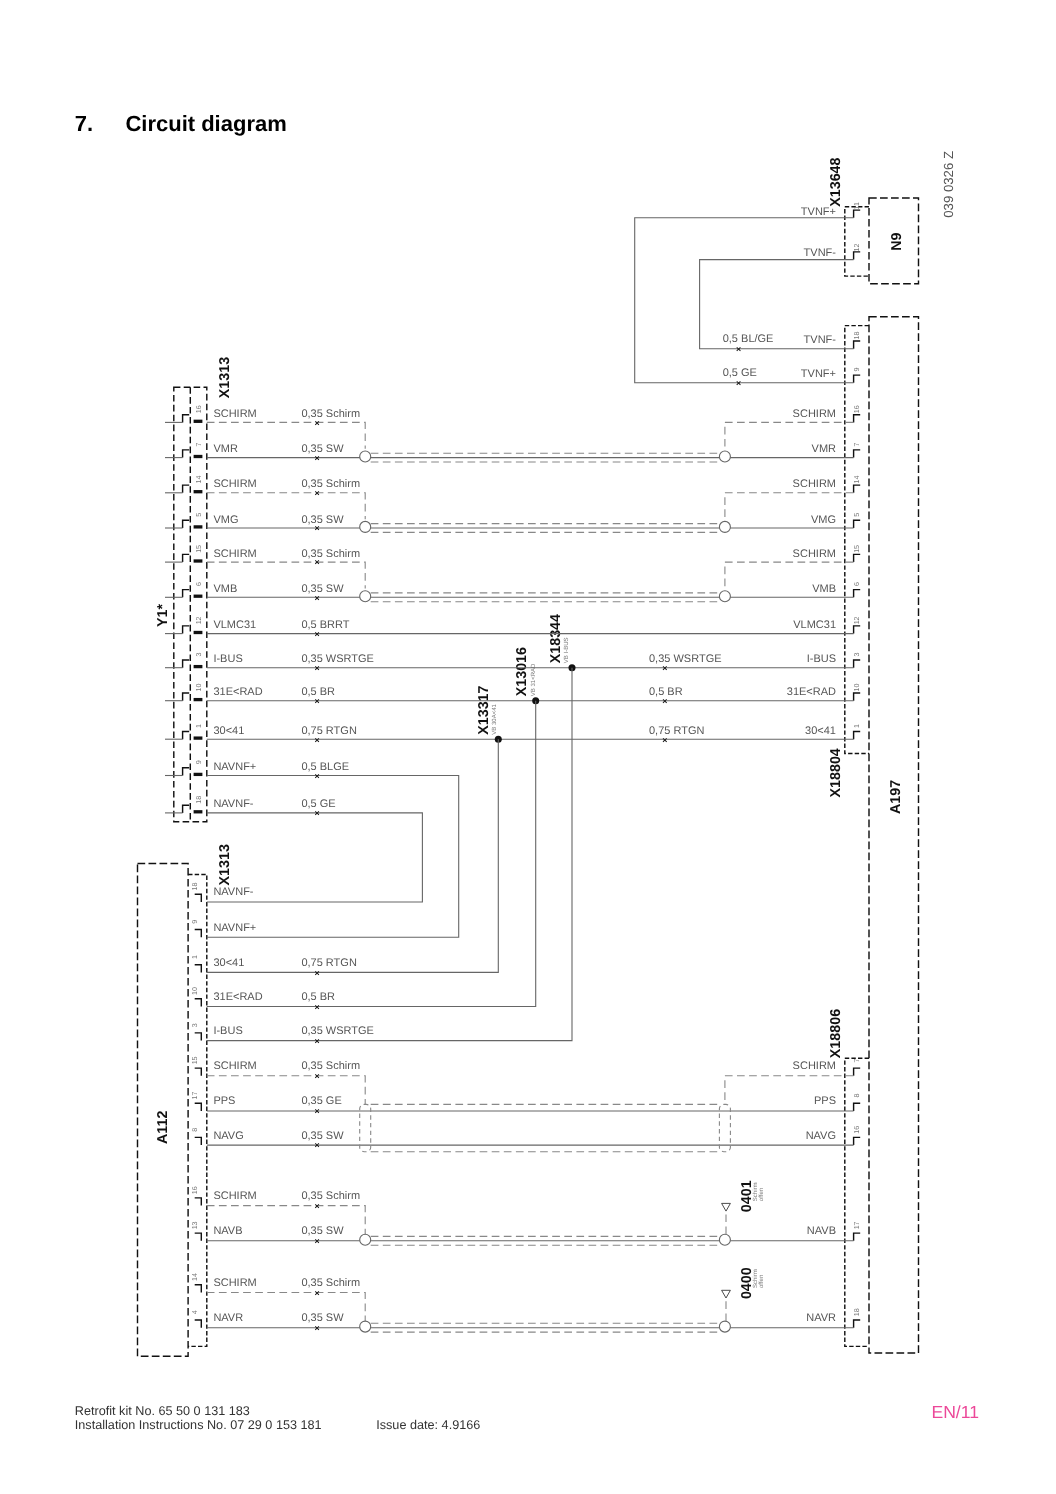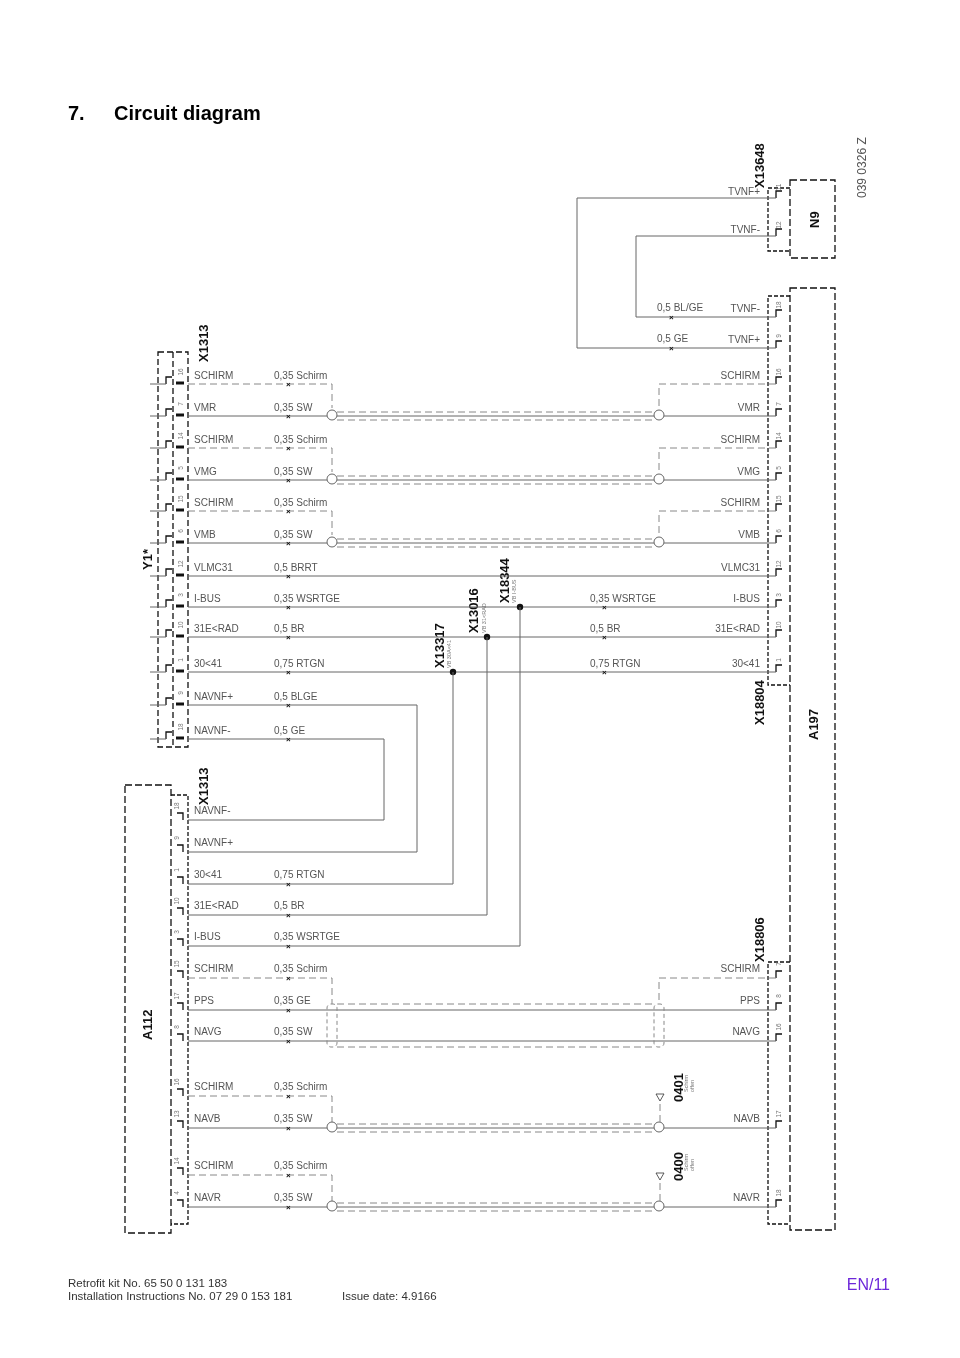--- a/index.html
+++ b/index.html
@@ -2,21 +2,21 @@
 <html><head>
 <meta charset="utf-8">
 <style>
   html, body { margin: 0; padding: 0; background: #ffffff; }
   body { width: 960px; height: 1358px; position: relative; overflow: hidden;
          font-family: "Liberation Sans", sans-serif; color: #000; }
   .title { position: absolute; left: 68px; top: 60px; font-size: 20px; font-weight: bold; margin-top: 42px; }
   .title .num { display: inline-block; width: 46px; }
   .footer-left { position: absolute; left: 68px; top: 1277px; font-size: 11.5px; color: #333; line-height: 13px; }
   .footer-date { position: absolute; left: 342px; top: 1290px; font-size: 11.5px; color: #333; }
-  .page-num { position: absolute; right: 70px; top: 1276px; font-size: 16px; color: #6d28d9; }
+  .page-num { position: absolute; right: 70px; top: 1276px; font-size: 16px; color: #ec4899; }
   svg#diagram { position: absolute; left: 0; top: 0; }
   svg text { font-family: "Liberation Sans", sans-serif; }
   .lbl { font-size: 10px; fill: #555; }
   .pin { font-size: 6.5px; fill: #777; }
   .ref { font-size: 13px; font-weight: bold; fill: #111; }
   .small { font-size: 5.5px; fill: #777; }
   .docid { font-size: 12px; fill: #555; }
 </style>
 </head>
 <body>

